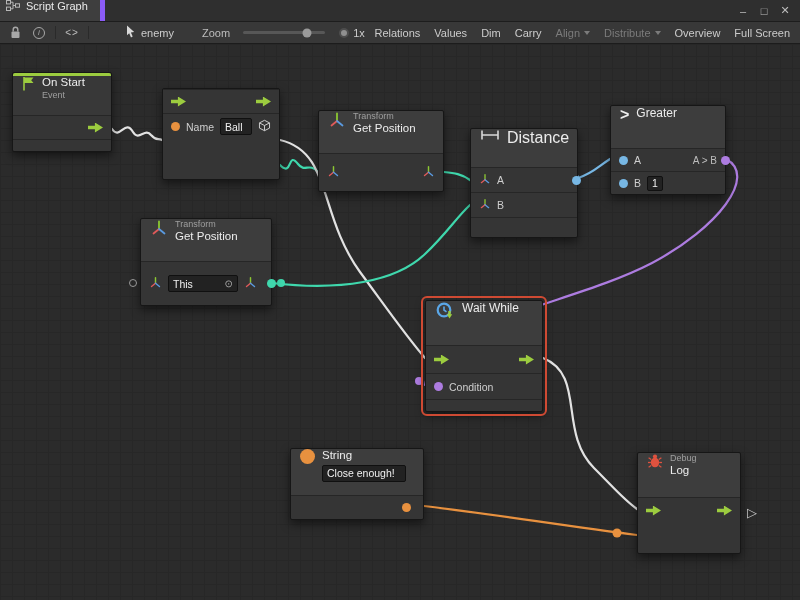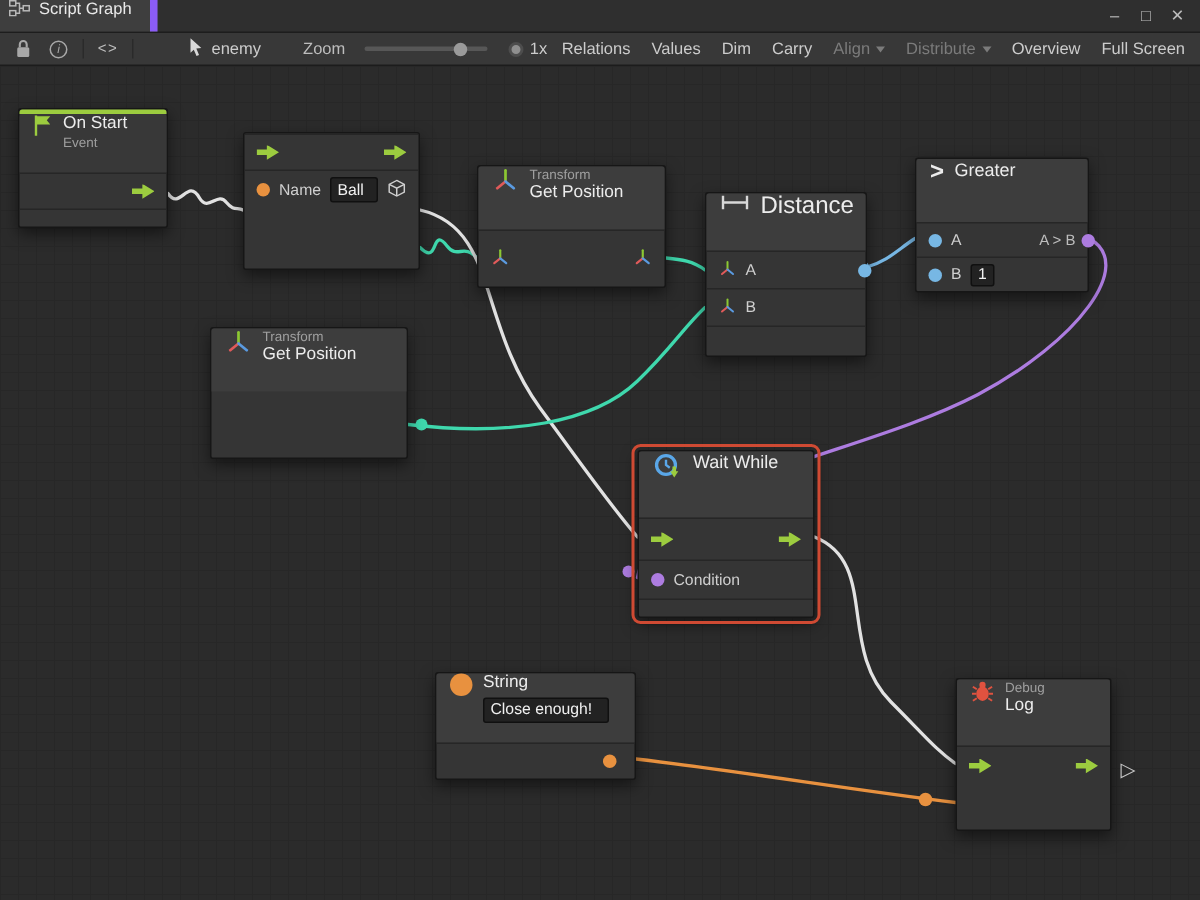--- a/index.html
+++ b/index.html
@@ -237,20 +237,43 @@
           <path d="M9 2.5 V10" stroke="#8cc832" stroke-width="1.8"></path>
           <path d="M9 10 L3.5 14.5" stroke="#e05a5a" stroke-width="1.8"></path>
           <path d="M9 10 L14.5 14.5" stroke="#5a9ae0" stroke-width="1.8"></path>
         </svg>
       </span>
       <span class="node-titles">
         <span class="node-cat">Transform</span>
         <span class="node-title">Get Position</span>
       </span>
     </div>
+    <div class="node-row" style="height:44px">
+      <span class="hollow" style="left:-12px;top:17px"></span>
+      <span>
+        <svg width="13" height="13" viewBox="0 0 18 18" fill="none" stroke-linecap="round">
+          <path d="M9 2.5 V10" stroke="#8cc832" stroke-width="2"></path>
+          <path d="M9 10 L3.5 14.5" stroke="#e05a5a" stroke-width="2"></path>
+          <path d="M9 10 L14.5 14.5" stroke="#5a9ae0" stroke-width="2"></path>
+        </svg>
+      </span>
+      <span class="field field-box" style="width:70px">
+        <span>This</span>
+        <span class="spacer"></span>
+        <span class="picker">⊙</span>
+      </span>
+      <span>
+        <svg width="13" height="13" viewBox="0 0 18 18" fill="none" stroke-linecap="round">
+          <path d="M9 2.5 V10" stroke="#8cc832" stroke-width="2"></path>
+          <path d="M9 10 L3.5 14.5" stroke="#e05a5a" stroke-width="2"></path>
+          <path d="M9 10 L14.5 14.5" stroke="#5a9ae0" stroke-width="2"></path>
+        </svg>
+      </span>
+      <span class="dot teal out-dot" style="right:-5px;top:17px"></span>
+    </div>
   </div>
 
   <div class="node" style="left:470px;top:84px;width:108px;height:110px">
     <div class="node-header" style="height:38px">
       <span>
         <svg width="20" height="12" viewBox="0 0 20 12" stroke="#d8d8d8" stroke-width="1.6" fill="none">
           <path d="M2 1.5 V10.5 M18 1.5 V10.5 M2 6 H18"></path>
         </svg>
       </span>
       <span class="node-title" style="font-size:16px">Distance</span>

